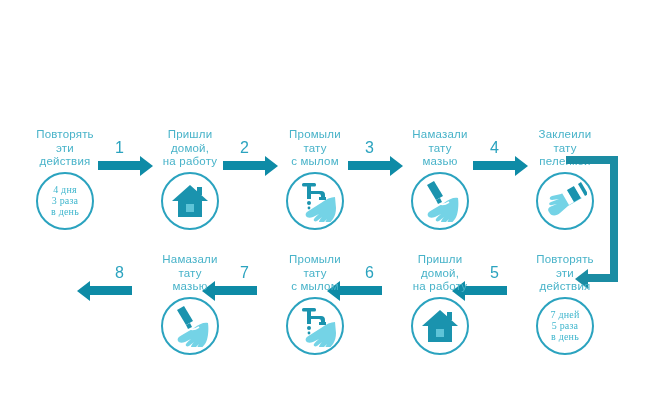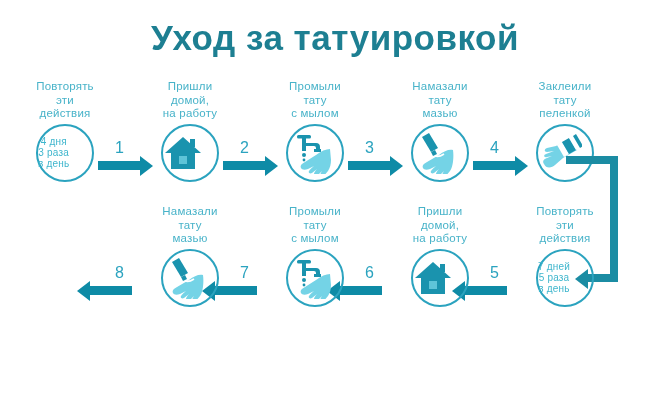--- a/index.html
+++ b/index.html
@@ -17,38 +17,38 @@
     position:absolute;left:0;top:18px;width:670px;
     text-align:center;
     font-size:35px;
     font-weight:bold;
     letter-spacing:.5px;
     color:#1d7f92;
     white-space:nowrap;
   }
 
   
-  .step{position:absolute;width:120px;}
+  .step{position:absolute;width:120px;margin-top:48px;}
   .step .caption{
     width:120px;
     text-align:center;
     color:#48b3c9;
     font-size:11.5px;
     line-height:13.5px;
     white-space:pre-line;
     letter-spacing:.2px;
   }
   .circle{
     position:relative;
     width:58px;height:58px;
     margin:3px auto 0 auto;
     border-radius:50%;
     border:2.6px solid #2ba3bf;
     box-sizing:border-box;
-    display:flex;align-items:center;justify-content:flex-start;
+    display:flex;align-items:center;justify-content:center;font-family:Liberation Serif, serif;
   }
   .circle svg{display:block;}
 
   
   .circle .ctext{
     color:#3fb6cd;
     font-size:10px;
     line-height:11px;
     text-align:center;
     white-space:pre-line;
@@ -93,21 +93,20 @@
     line-height:20px;
     white-space:pre-line;
     letter-spacing:.2px;
   }
 </style>
 </head>
 <body>
 
 <div id="stage">
 
-  <div class="title">Уход за татуировкой</div>
 
   <div class="step" style="left:5px;top:80px;">
     <div class="caption">Повторять
 эти
 действия</div>
     <div class="circle">
       <div class="ctext">4 дня
 3 раза
 в день</div>
     </div>

